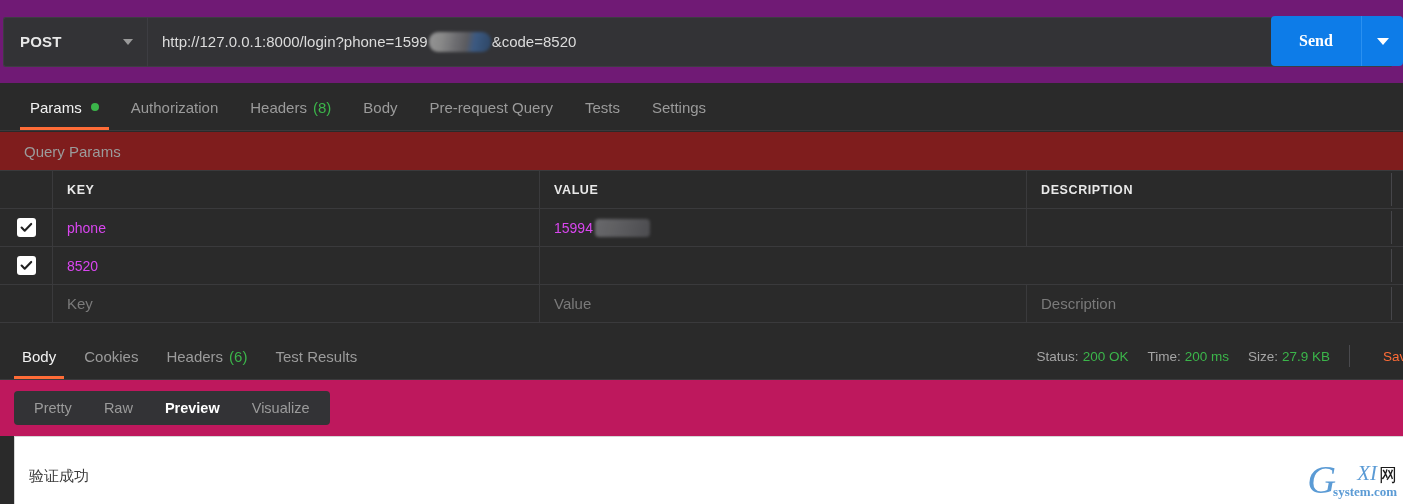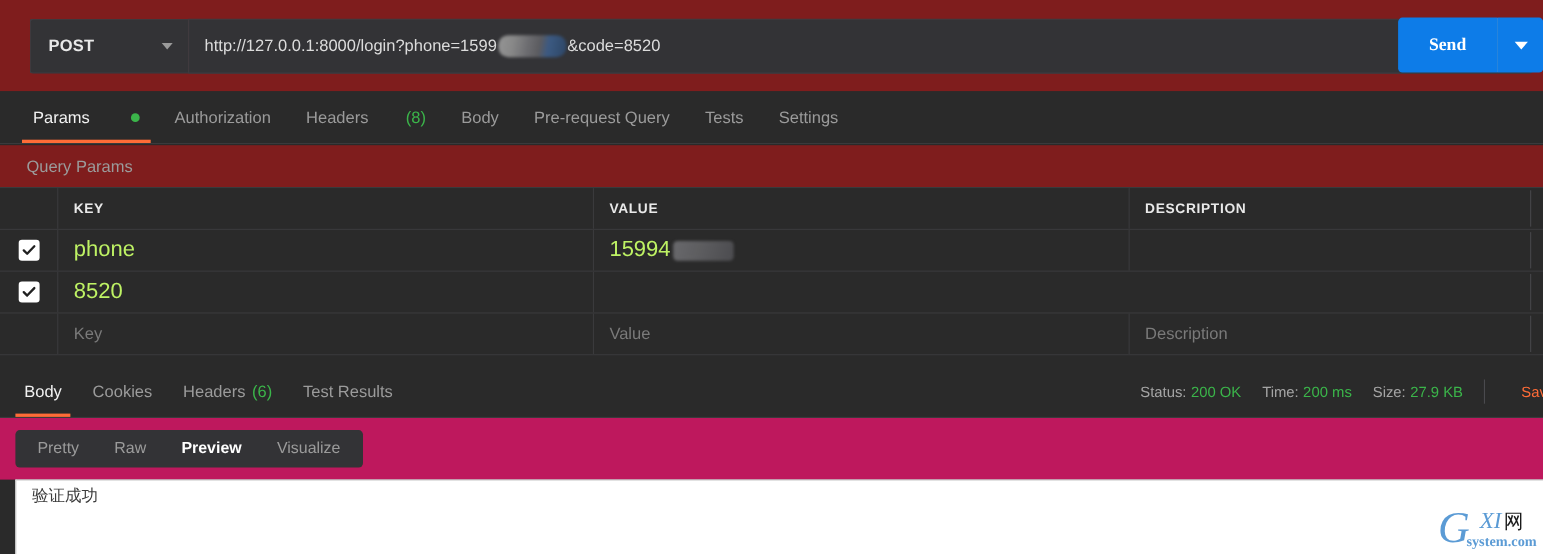--- a/index.html
+++ b/index.html
@@ -8,22 +8,22 @@
     overflow: hidden;
     background: #2a2a2a;
     font-family: "Liberation Sans", sans-serif;
     -webkit-font-smoothing: antialiased;
   }
   .app { position: relative; width: 1403px; height: 504px; background: #2a2a2a; }
 
   
   .urlbar {
     position: absolute; left: 0; top: 0; width: 1403px; height: 83px;
-    background: #7f1d1d;
-    display: flex; align-items: center; padding: 0 0 0 27px;
+    background: #701a75;
+    display: flex; align-items: center; padding: 0 0 0 3px;
   }
   .method-box {
     width: 144px; height: 50px; background: #333336;
     border: 1px solid #3d3d42; border-right: none;
     border-radius: 3px 0 0 3px;
     display: flex; align-items: center; justify-content: space-between;
     padding: 0 14px 0 16px; flex: none;
   }
   .method-label { color: #e8e8e8; font-size: 15px; font-weight: 700; letter-spacing: .2px; }
   .caret-down {
@@ -71,21 +71,20 @@
   
   .req-tabs {
     position: absolute; left: 0; top: 83px; width: 1403px; height: 48px;
     display: flex; align-items: flex-end; padding-left: 14px;
     border-bottom: 1px solid #3a3a3c; background: #2a2a2a;
   }
   .req-tab {
     position: relative; height: 46px; display: flex; align-items: center;
     padding: 0 16px; color: #9b9b9b; font-size: 15px; cursor: pointer;
     white-space: nowrap;
-    gap: 28px;
   }
   .req-tab.active { color: #f2f2f2; }
   .req-tab.active::after {
     content: ""; position: absolute; left: 6px; right: 6px; bottom: 0;
     height: 3px; background: #ff6c37;
   }
   .tab-dot {
     width: 8px; height: 8px; border-radius: 50%;
     background: #3bb54a; margin-left: 9px; flex: none;
   }
@@ -119,21 +118,21 @@
   }
   .pc-desc {
     flex: 1; display: flex; align-items: center; padding-left: 14px;
     position: relative;
   }
   .pc-desc::after {
     content: ""; position: absolute; right: 11px; top: 2px; bottom: 2px;
     width: 1px; background: #46464a;
   }
   .th-label { color: #e9e9e9; font-size: 12.5px; font-weight: 700; letter-spacing: .6px; }
-  .cell-text { color: #bef264; font-size: 20px; }
+  .cell-text { color: #d946ef; font-size: 14px; }
   .cell-ph { color: #7a7a7a; font-size: 15px; }
   .chk {
     width: 19px; height: 19px; background: #ffffff; border-radius: 3px;
     display: flex; align-items: center; justify-content: center; cursor: pointer;
   }
   .chk svg { display: block; }
   .val-redacted {
     display: inline-block; width: 55px; height: 18px; margin-left: 2px;
     vertical-align: -3px;
     background: linear-gradient(105deg,#6d6d70 0%,#636366 35%,#58585b 70%,#4e4e52 100%);
@@ -185,35 +184,35 @@
   }
   .seg-item.active { color: #ffffff; font-weight: 700; }
 
   
   .preview {
     position: absolute; left: 14px; top: 436px; right: 0; bottom: 0;
     background: #ffffff; border: 1px solid #d6d6d6; border-bottom: none; border-right: none;
     overflow: hidden;
   }
   .preview-text {
-    color: #3c3c3c; font-size: 15px; padding: 4px 0 0 14px;
+    color: #3c3c3c; font-size: 15px; padding: 30px 0 0 14px;
     font-family: "DejaVu Sans", sans-serif;
   }
 
   
   .watermark {
     position: absolute; right: 6px; bottom: 4px;
     width: 118px; height: 42px; pointer-events: none;
     display: flex; align-items: flex-end; justify-content: flex-end;
   }
   .wm-g {
     font-family: "Liberation Serif", serif; font-size: 40px; color: #5b9bd5;
     line-height: 1; font-style: italic; font-weight: 400; margin-right: -3px;
   }
-  .wm-stack { display: flex; flex-direction: column; align-items: center; }
+  .wm-stack { display: flex; flex-direction: column; align-items: flex-end; }
   .wm-top { display: flex; align-items: flex-end; gap: 2px; }
   .wm-xi {
     font-family: "Liberation Serif", serif; font-size: 21px; color: #5b9bd5;
     font-style: italic; line-height: 1;
   }
   .wm-cn {
     font-family: "DejaVu Sans", sans-serif; font-size: 18px; color: #1a1a1a;
     line-height: 1;
   }
   .wm-bot {

